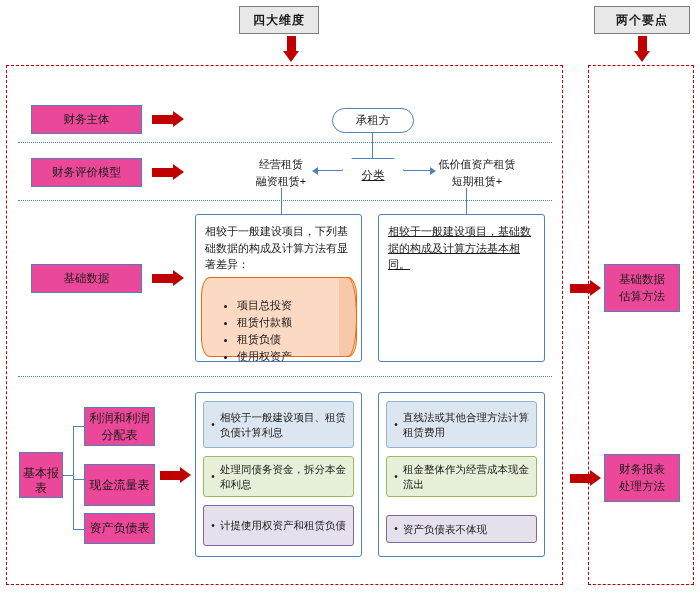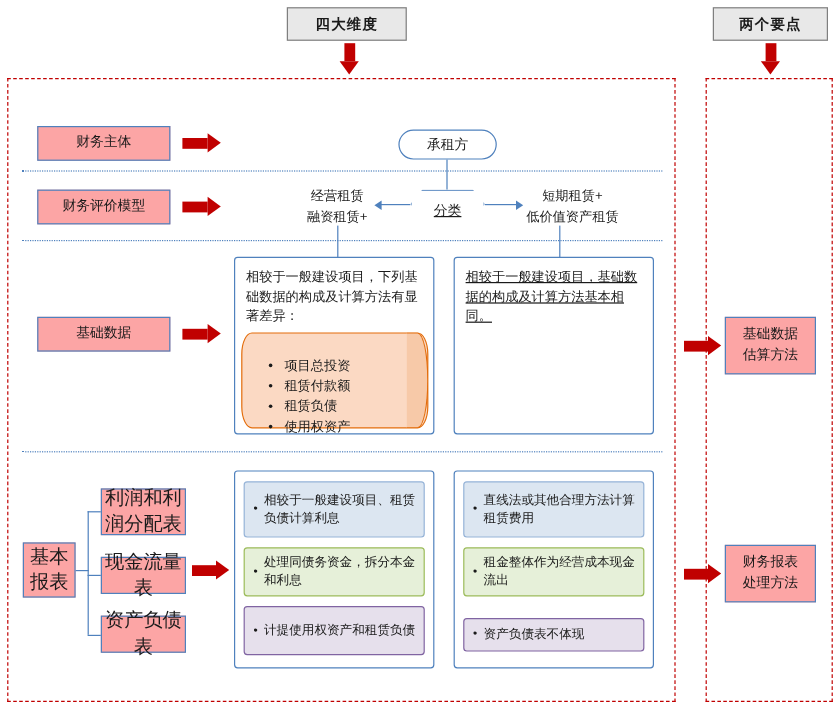--- a/index.html
+++ b/index.html
@@ -24,29 +24,29 @@
   
   .dashpanel{
     border:1.5px dashed #c00000;
   }
   
   .dotrow{
     border-top:1.5px dotted #4f81bd;
   }
   
   .bluebox{
-    background:#fca5a5;
+    background:#ec4899;
     border:1px solid #4f81bd;
     display:flex;align-items:center;justify-content:center;
     text-align:center;
     font-size:11.5px;
     color:#1a1a1a;
     line-height:1.35;
   }
-  .bluebox.small{font-size:16px;}
+  .bluebox.small{font-size:12px;}
   
   .whitebox{
     background:#ffffff;
     border:1px solid #4f81bd;
     border-radius:3px;
   }
   .wbtext{
     padding:8px 9px 0 9px;
     font-size:11px;
     line-height:1.5;
@@ -129,21 +129,21 @@
   .barrow{position:absolute;width:0;height:0;
     border-left:4px solid transparent;border-right:4px solid transparent;border-top:6px solid #4f81bd;}
   .barrow-l{position:absolute;width:0;height:0;
     border-top:4px solid transparent;border-bottom:4px solid transparent;border-right:6px solid #4f81bd;}
   .barrow-r{position:absolute;width:0;height:0;
     border-top:4px solid transparent;border-bottom:4px solid transparent;border-left:6px solid #4f81bd;}
 </style>
 </head>
 <body>
 
-<div class="abs hdr" style="left:239px;top:6px;width:100px;height:28px;">
+<div class="abs hdr" style="left:239px;top:6px;width:80px;height:28px;">
   <span>四大维度</span>
 </div>
 <div class="abs hdr" style="left:594px;top:6px;width:96px;height:28px;">
   <span>两个要点</span>
 </div>
 
 <div class="rarrow arr-d" style="left:283px;top:36px;width:17px;height:25px;">
   <div class="shaft" style="height:15px;"></div>
   <div class="head" style="top:15px;"></div>
 </div>
@@ -191,22 +191,22 @@
 <div class="abs hex" style="left:342px;top:158px;width:62px;height:34px;
      clip-path:polygon(10px 0,52px 0,62px 12px,52px 24px,10px 24px,0 12px);text-decoration:underline;">
   <span>分类</span>
 </div>
 
 <div class="abs plaintext" style="left:228px;top:156px;width:106px;">
   <div>经营租赁</div>
   <div>融资租赁+</div>
 </div>
 <div class="abs plaintext" style="left:410px;top:156px;width:134px;">
+  <div>低价值资产租赁</div>
   <div>短期租赁+</div>
-  <div>低价值资产租赁</div>
 </div>
 
 <div class="bline" style="left:316px;top:170px;width:26px;height:1px;"></div>
 <div class="barrow-l" style="left:312px;top:167px;"></div>
 <div class="bline" style="left:404px;top:170px;width:26px;height:1px;"></div>
 <div class="barrow-r" style="left:430px;top:167px;"></div>
 
 <div class="bline" style="left:281px;top:188px;width:1px;height:32px;"></div>
 <div class="barrow" style="left:278px;top:219px;"></div>
 <div class="bline" style="left:466px;top:188px;width:1px;height:32px;"></div>
@@ -235,21 +235,21 @@
 
 <div class="abs bluebox small" style="left:19px;top:452px;width:44px;height:46px;align-items:flex-end;">
   <span style="display:block;line-height:1.3;">
     <span>基本报表</span>
   </span>
 </div>
 
 <div class="abs bluebox small" style="left:84px;top:407px;width:71px;height:39px;">
   <span>利润和利润分配表</span>
 </div>
-<div class="abs bluebox small" style="left:84px;top:464px;width:71px;height:31px;">
+<div class="abs bluebox small" style="left:84px;top:464px;width:71px;height:42px;">
   <span>现金流量表</span>
 </div>
 <div class="abs bluebox small" style="left:84px;top:513px;width:71px;height:31px;">
   <span>资产负债表</span>
 </div>
 
 <div class="bline" style="left:73px;top:426px;width:1px;height:103px;"></div>
 <div class="bline" style="left:63px;top:475px;width:11px;height:1px;"></div>
 <div class="bline" style="left:73px;top:426px;width:11px;height:1px;"></div>
 <div class="bline" style="left:73px;top:479px;width:11px;height:1px;"></div>

